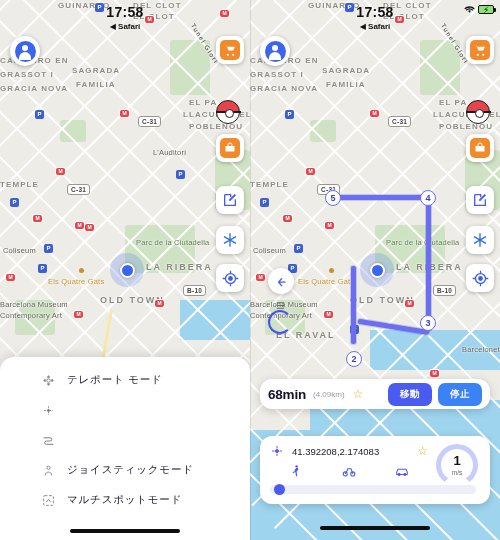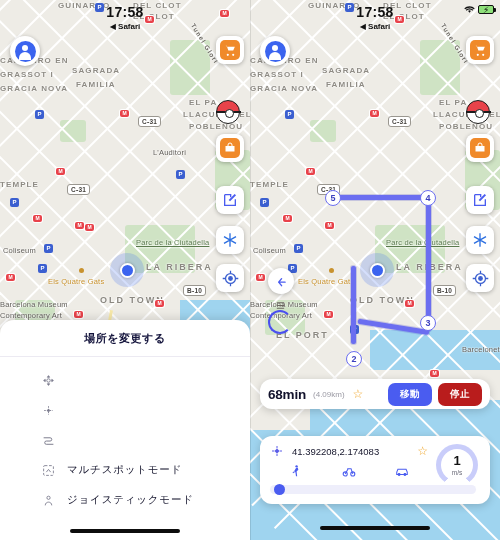--- a/index.html
+++ b/index.html
@@ -29,21 +29,21 @@
   .gridwrap { position:absolute; left:-120px; top:-120px; width:500px; height:800px;
               transform:rotate(-45deg); transform-origin:50% 50%; }
   .gridwrap .h { position:absolute; left:0; width:700px; height:2px; background:#ffffff; }
   .gridwrap .v { position:absolute; top:0; height:900px; width:2px; background:#ffffff; }
 
   
   .lbl { position:absolute; color:#8e8b84; font-size:8px; letter-spacing:1.1px;
          white-space:nowrap; font-weight:600; text-shadow:0 0 2px #fff,0 0 2px #fff; }
   .lbl.town { color:#8a8780; font-size:9px; letter-spacing:2px; }
   .lbl.poi { color:#615e59; font-size:7.5px; letter-spacing:.2px; font-weight:400; }
-  .lbl.park { color:#5a7a4d; font-size:7.5px; letter-spacing:.2px; font-weight:400;text-decoration:underline; }
+  .lbl.park { color:#5a7a4d; font-size:7.5px; letter-spacing:.2px; font-weight:400; }
   .lbl.rd { color:#6b6862; font-size:6.5px; }
 
   
   .shield { position:absolute; background:#fff; border:1px solid #9a9790; border-radius:3px;
             font-size:6.5px; color:#45423e; padding:1px 3px; font-weight:700; letter-spacing:.3px; }
 
   
   .metro { position:absolute; width:9px; height:7px; background:#e8424a; border-radius:2px;
            box-shadow:0 0 0 1px #fff; }
   .metro:after { content:"M"; position:absolute; inset:0; color:#fff; font-size:5px;
@@ -135,21 +135,21 @@
   .card { position:absolute; background:#fff; border-radius:12px;
           box-shadow:0 2px 8px rgba(0,0,0,.18); z-index:50; }
   .eta-card { left:10px; right:10px; bottom:131px; height:30px; display:flex;
               align-items:center; padding:0 8px; gap:6px; }
   .eta-time { font-size:13.5px; font-weight:700; color:#12122c; letter-spacing:-.2px; }
   .eta-dist { font-size:8px; color:#9b9aa4; margin-left:1px; }
   .star { color:#f0a830; font-size:12px; line-height:1; }
   .btn { border-radius:7px; color:#fff; font-size:9.5px; font-weight:700; padding:5px 12px;
          letter-spacing:.5px; white-space:nowrap; }
   .btn.go { background:#4a5cf0; }
-  .btn.stop { background:#b91c1c; }
+  .btn.stop { background:#3b82f6; }
 
   .info-card { left:10px; right:10px; bottom:36px; padding:9px 10px 10px; }
   .info-row { display:flex; align-items:center; gap:8px; margin-bottom:7px; }
   .info-row .ico { width:14px; flex:0 0 14px; color:#5a5ce8; display:flex;
                    align-items:center; justify-content:center; }
   .info-row .txt { font-size:9.5px; color:#15152b; white-space:nowrap; overflow:hidden;
                    text-overflow:ellipsis; flex:1 1 auto; }
   .gauge { position:absolute; right:12px; top:8px; width:42px; height:42px; border-radius:50%;
            background:conic-gradient(from 215deg, #c9cdfa 0deg 290deg, #ffffff 290deg 360deg);
            display:flex; align-items:center; justify-content:center; }
@@ -312,62 +312,62 @@
     </div>
     <div class="sbtn" style="right:6px;top:264px">
       <svg width="17" height="17" viewBox="0 0 24 24" fill="none" stroke="#3b5fd0" stroke-width="1.8">
         <circle cx="12" cy="12" r="7"></circle>
           <circle cx="12" cy="12" r="2.5" fill="#3b5fd0"></circle>
         <path d="M12 1v4M12 19v4M1 12h4M19 12h4"></path>
       </svg>
     </div>
 
     <div class="sheet">
-      <div class="sheet-title">場所を変更する</div>
       <div class="menu">
         <div class="menu-item">
           <span class="mi-ico">
             <svg width="13" height="13" viewBox="0 0 24 24" fill="none" stroke="#7a7a8c" stroke-width="1.6">
               <circle cx="12" cy="12" r="3.2"></circle>
                 <path d="M12 3l2 3h-4zM12 21l2-3h-4zM3 12l3-2v4zM21 12l-3-2v4z" fill="#7a7a8c"></path>
             </svg>
           </span>
+          <span class="mi-lbl">テレポート モード</span>
         </div>
         <div class="menu-item">
           <span class="mi-ico">
             <svg width="13" height="13" viewBox="0 0 24 24" fill="none" stroke="#7a7a8c" stroke-width="1.6">
               <path d="M12 4v16M4 12h16" stroke-dasharray="3 2"></path>
                 <circle cx="12" cy="12" r="2" fill="#7a7a8c"></circle>
             </svg>
           </span>
         </div>
         <div class="menu-item">
           <span class="mi-ico">
             <svg width="13" height="13" viewBox="0 0 24 24" fill="none" stroke="#7a7a8c" stroke-width="1.8">
               <path d="M3 7h12a3 3 0 010 6H8a3 3 0 000 6h13"></path>
             </svg>
           </span>
+        </div>
+        <div class="menu-item">
+          <span class="mi-ico">
+            <svg width="13" height="13" viewBox="0 0 24 24" fill="none" stroke="#7a7a8c" stroke-width="1.6">
+              <circle cx="12" cy="7" r="3"></circle>
+                <path d="M6 21c0-4 3-6 6-6s6 2 6 6"></path>
+            </svg>
+          </span>
+          <span class="mi-lbl">ジョイスティックモード</span>
         </div>
         <div class="menu-item">
           <span class="mi-ico">
             <svg width="13" height="13" viewBox="0 0 24 24" fill="none" stroke="#7a7a8c" stroke-width="1.6">
               <rect x="3" y="3" width="18" height="18" rx="2" stroke-dasharray="5 3"></rect>
               <path d="M8 15l4-5 4 5"></path>
               </svg>
           </span>
           <span class="mi-lbl">マルチスポットモード</span>
-        </div>
-        <div class="menu-item">
-          <span class="mi-ico">
-            <svg width="13" height="13" viewBox="0 0 24 24" fill="none" stroke="#7a7a8c" stroke-width="1.6">
-              <circle cx="12" cy="7" r="3"></circle>
-                <path d="M6 21c0-4 3-6 6-6s6 2 6 6"></path>
-            </svg>
-          </span>
-          <span class="mi-lbl">ジョイスティックモード</span>
         </div>
       </div>
       <div class="homebar"></div>
     </div>
   </div>
 
   <div class="divider" style="left:250px"></div>
 
   <div class="panel p2">
     <div class="map">
@@ -421,21 +421,21 @@
       <div class="lbl" style="left:0px;top:70px">GRASSOT I</div>
       <div class="lbl" style="left:0px;top:84px">GRACIA NOVA</div>
       <div class="lbl" style="left:72px;top:66px">SAGRADA</div>
       <div class="lbl" style="left:76px;top:80px">FAMILIA</div>
       <div class="lbl" style="left:189px;top:98px">EL PA</div>
       <div class="lbl" style="left:183px;top:110px">LLACUNA DEL</div>
       <div class="lbl" style="left:189px;top:122px">POBLENOU</div>
       <div class="lbl" style="left:0px;top:180px">TEMPLE</div>
       <div class="lbl town" style="left:100px;top:295px">OLD TOWN</div>
       <div class="lbl town" style="left:146px;top:262px">LA RIBERA</div>
-      <div class="lbl town" style="left:26px;top:330px">EL PORT</div>
+      <div class="lbl town" style="left:26px;top:330px">EL RAVAL</div>
       <div class="lbl town" style="left:158px;top:380px">OLD PORT</div>
       <div class="lbl poi" style="left:212px;top:345px">Barceloneta</div>
       <div class="lbl poi" style="left:3px;top:246px">Coliseum</div>
       <div class="lbl poi" style="left:48px;top:277px;color:#c8922e">Els Quatre Gats</div>
       <div class="lbl park" style="left:136px;top:238px">Parc de la Ciutadella</div>
       <div class="lbl poi" style="left:0px;top:300px">Barcelona Museum</div>
       <div class="lbl poi" style="left:0px;top:311px">Contemporary Art</div>
       <div class="lbl rd" style="left:182px;top:40px;transform:rotate(58deg);">Tunel Glori</div>
 
       <div class="shield" style="left:67px;top:184px">C-31</div>

